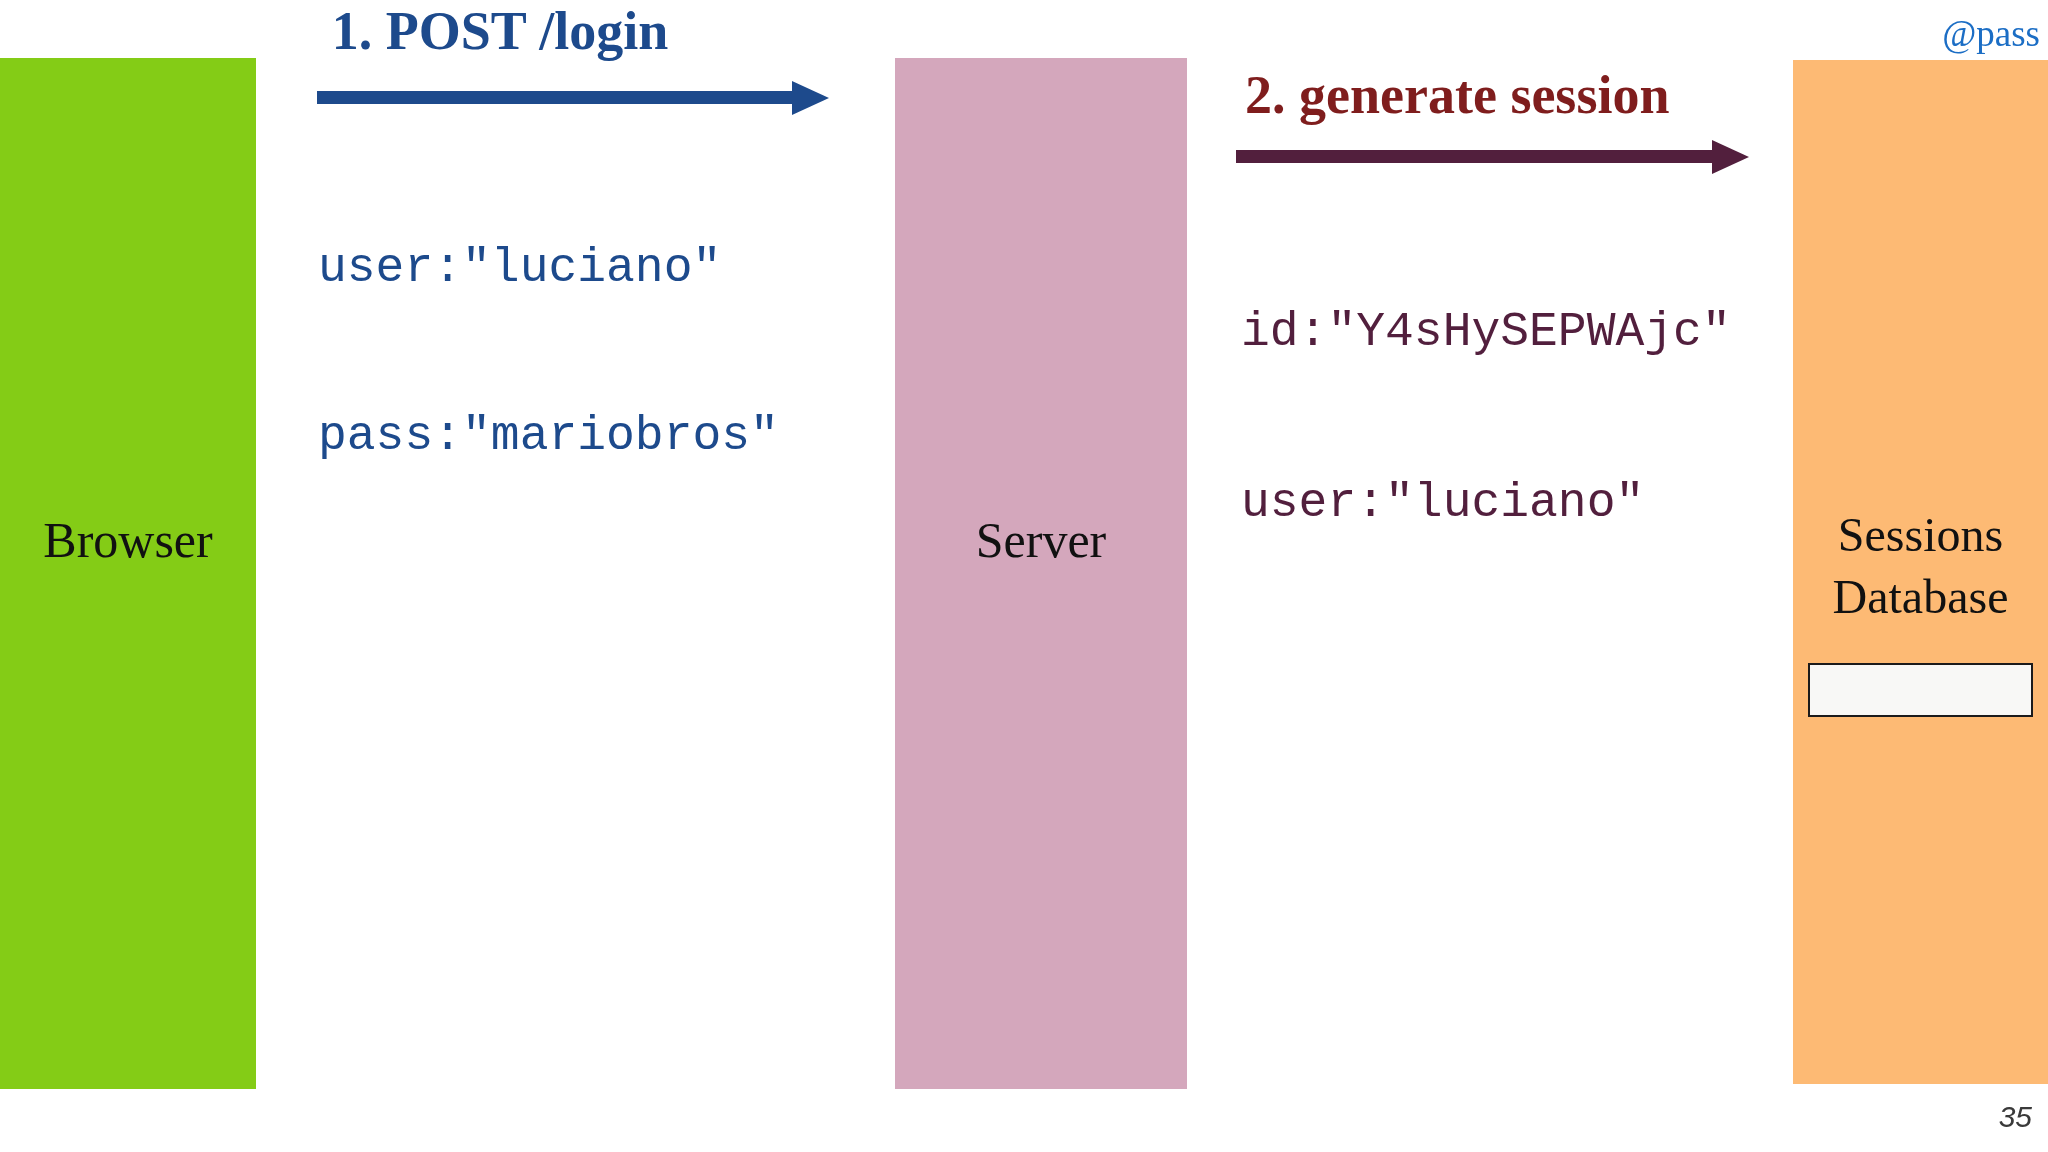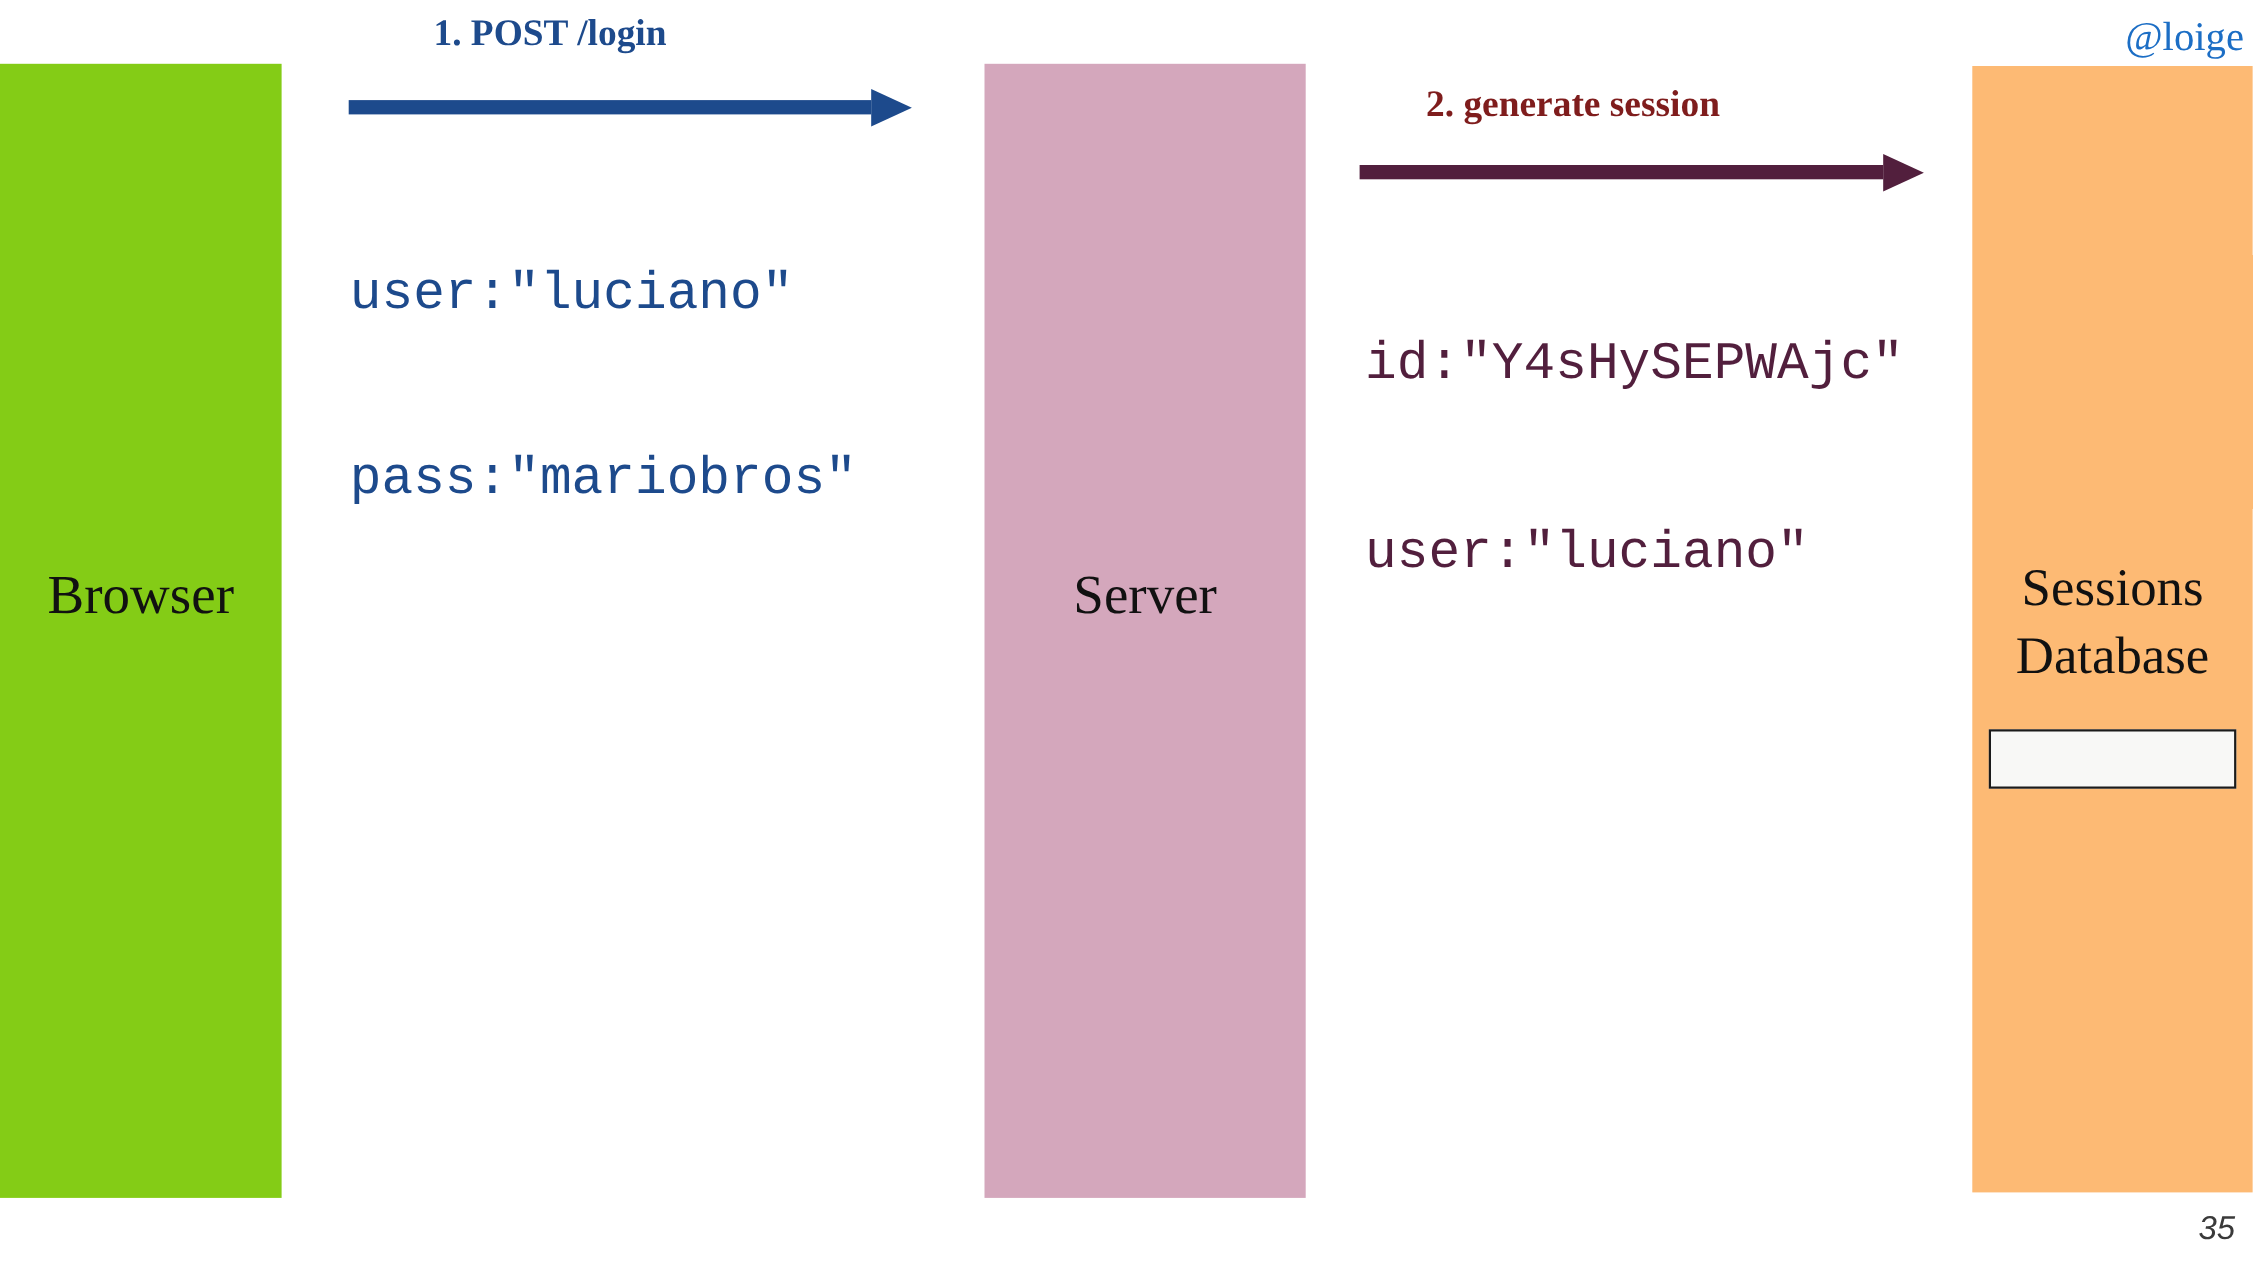--- a/index.html
+++ b/index.html
@@ -41,21 +41,21 @@
     top: 444px;
     font-size: 48px;
     line-height: 62px;
     padding: 0 10px;
     width: calc(100% - 20px);
   }
   
   .msg-title {
     position: absolute;
     font-weight: 600;
-    font-size: 34px;
+    font-size: 54px;
     line-height: 50px;
     text-align: center;
     white-space: nowrap;
   }
   .title-1 { left: 290px; top: 6px;  width: 420px; }
   .title-2 { left: 1245px; top: 70px; width: 370px; }
   .arrow-shaft {
     position: absolute;
     height: 13px;
   }
@@ -149,16 +149,16 @@
   </div>
 
   <div class="msg-title title-2" style="color: #7f1d1d;">2. generate session</div>
   <div class="arrow-shaft shaft-2" style="background: rgb(82, 31, 61);"></div>
   <div class="arrow-head head-2" style="border-left-color: rgb(82, 31, 61);"></div>
   <div class="code-block code-2" style="color: rgb(82, 31, 61);">
     <div>id:"Y4sHySEPWAjc"</div>
     <div>user:"luciano"</div>
   </div>
 
-  <a href="#" class="handle" style="color: rgb(28, 110, 197);">@loige</a>
+  <a href="#" class="handle" style="color: rgb(28, 110, 197);">@pass</a>
   <div class="page-number" style="color: rgb(58, 58, 58);">35</div>
 
 </div>
 
 </body></html>

